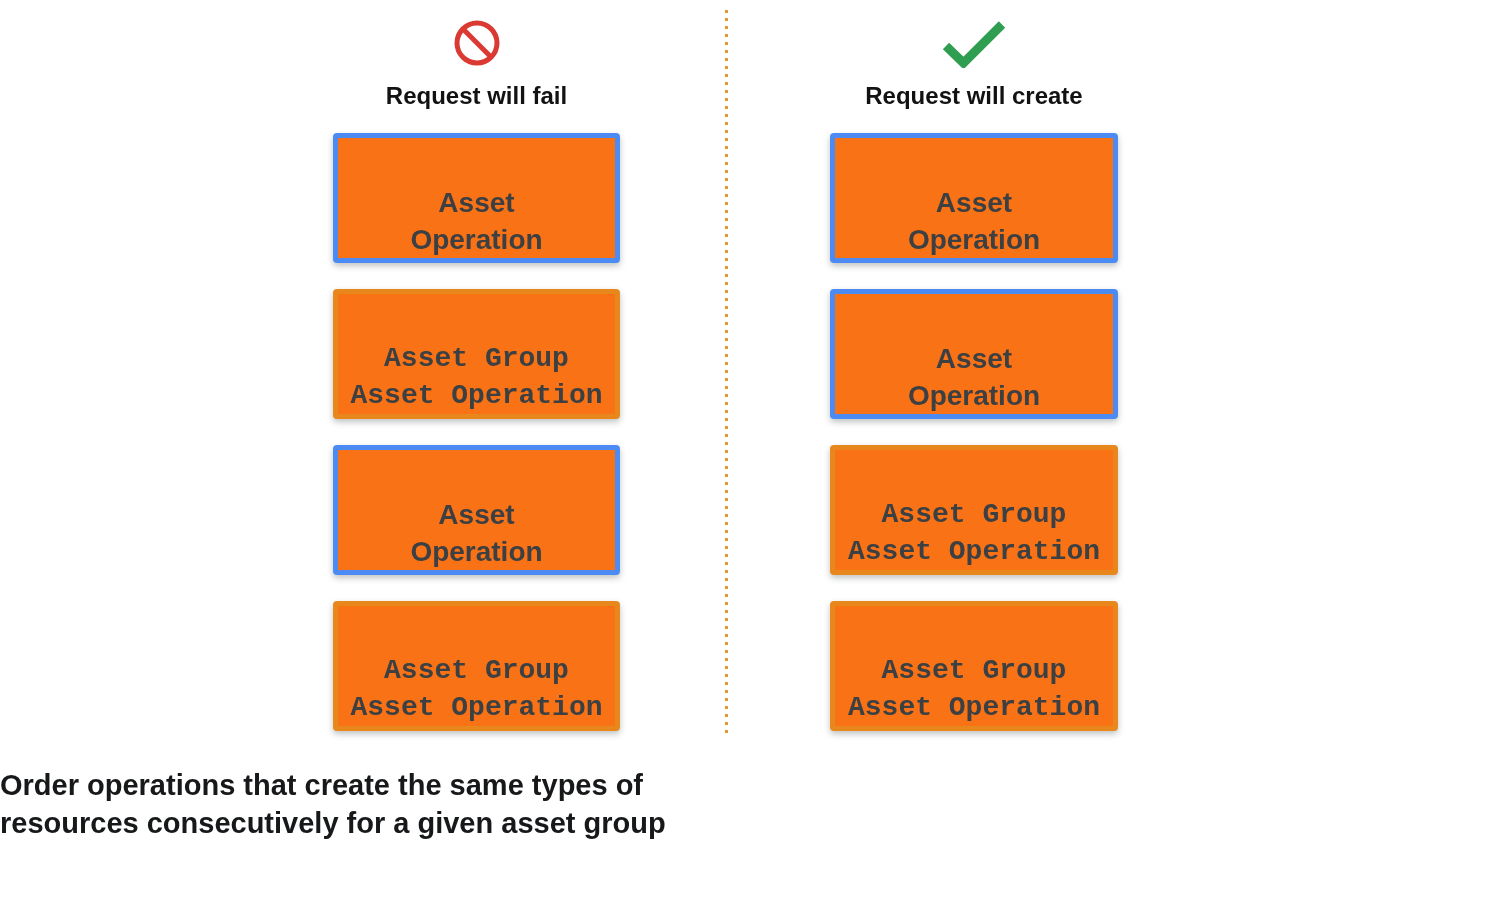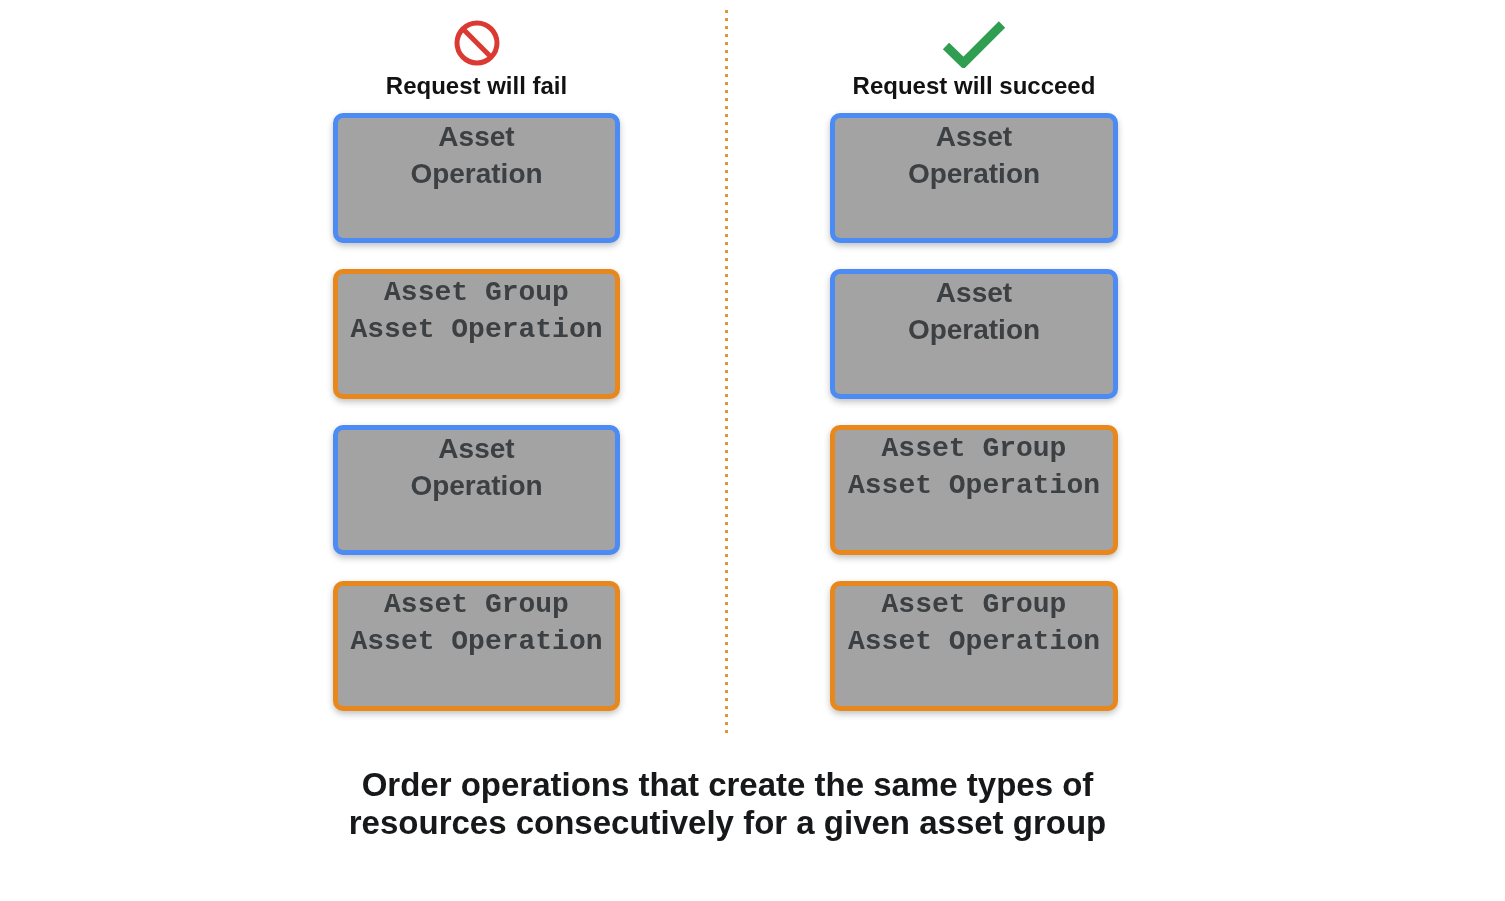--- a/index.html
+++ b/index.html
@@ -38,44 +38,44 @@
   .col-fail    { left: 333px; width: 287px; }
   .col-succeed { left: 830px; width: 288px; }
 
   .col-icon {
     height: 58px;
     display: flex;
     align-items: center;
     justify-content: center;
   }
   .col-heading {
-    margin: 0;
+    margin: 10px;
     font-size: 24px;
     line-height: 28px;
     font-weight: bold;
     color: #121212;
     text-align: center;
     white-space: nowrap;
   }
 
   .box-stack {
     width: 100%;
     margin-top: 13px;
     display: flex;
     flex-direction: column;
     gap: 26px;
   }
   .box {
     width: 100%;
     height: 130px;
-    border-radius: 10px;
-    background: #a3a3a3;
+    border-radius: 4px;
+    background: #f97316;
     border: 5px solid #cccccc;
     display: flex;
-    align-items: flex-start;
+    align-items: flex-end;
     justify-content: center;
     text-align: center;
     box-shadow: 0 3px 6px rgba(60, 64, 67, 0.32);
   }
   .box.blue   { border-color: #4C8BF4; }
   .box.orange { border-color: #E8881C; font-family: Liberation Mono, monospace; }
   .box-label {
     font-size: 28px;
     line-height: 37px;
     font-weight: bold;
@@ -83,22 +83,21 @@
     white-space: pre-line;
   }
 
   
   .caption {
     position: absolute;
     top: 766px;
     left: 0;
     width: 1455px;
     margin: 0;
-    text-align: center;
-    font-size: 33px;
+    font-size: 29px;
     line-height: 38px;
     font-weight: bold;
     color: #16181a;
     white-space: pre-line;
   }
 </style>
 </head>
 <body>
 
 <div class="canvas">
@@ -132,21 +131,21 @@
       </div>
     </div>
   </section>
 
   <section class="column col-succeed">
     <div class="col-icon">
       <svg width="70" height="50" viewBox="0 0 70 50" aria-hidden="true">
         <polyline points="7,28 24.5,45 63,6.5" fill="none" stroke-width="9" stroke-linecap="butt" stroke-linejoin="miter" stroke="#2F9E51"></polyline>
       </svg>
     </div>
-    <h2 class="col-heading">Request will succeed</h2>
+    <h2 class="col-heading">Request will create</h2>
     <div class="box-stack">
       <div class="box blue">
         <span class="box-label">Asset
 Operation</span>
       </div>
       <div class="box blue">
         <span class="box-label">Asset
 Operation</span>
       </div>
       <div class="box orange">

